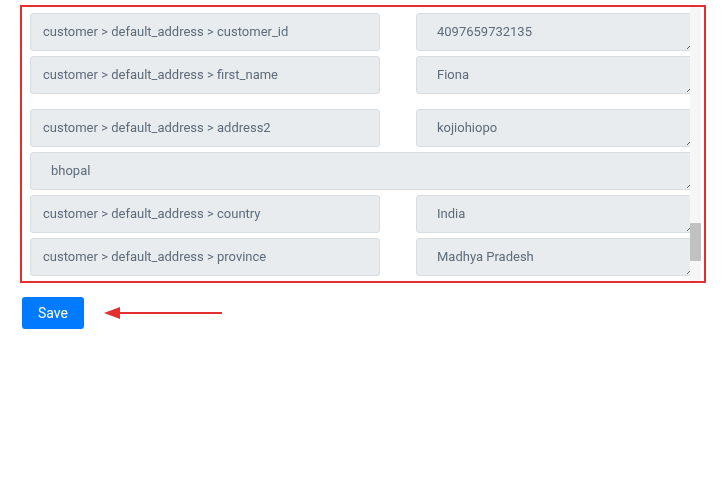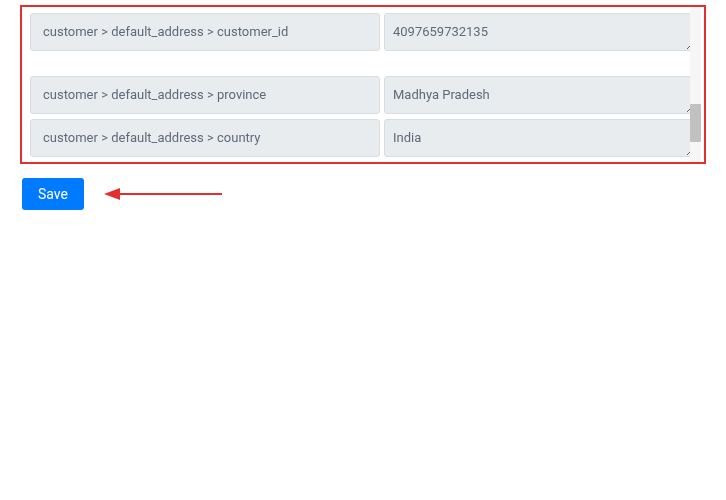--- a/index.html
+++ b/index.html
@@ -15,39 +15,39 @@
       position: relative;
       padding: 5px 20px 0 20px;
     }
     .scroll-area {
       border: 2px solid #e52e2e;
       padding: 6px 8px 0 8px;
       position: relative;
     }
     .field-row {
       display: flex;
-      gap: 4px;
+      gap: 36px;
       margin-bottom: 5px;
     }
     .field-label {
       flex: 0 0 350px;
       background: #e9ecef;
       border: 1px solid #d7dde2;
       border-radius: 3px;
       padding: 10px 12px;
       font-size: 13px;
       color: #5f6b7a;
       position: relative;
     }
     .field-value {
       flex: 1;
       background: #e9ecef;
       border: 1px solid #d7dde2;
       border-radius: 3px;
-      padding: 10px 8px;
+      padding: 10px 20px;
       font-size: 13px;
       color: #5f6b7a;
       resize: vertical;
       font-family: inherit;
       min-height: 38px;
       line-height: 1.2;
       overflow: hidden;
     }
     .btn-row {
       padding: 14px 0 0 2px;
@@ -92,34 +92,41 @@
 <body>
 
 <div class="container">
   <div class="scroll-area">
     <div id="fields-host">
         <div class="field-row">
           <div class="field-label">customer &gt; default_address &gt; customer_id</div>
           <textarea class="field-value" rows="1" style="">4097659732135</textarea>
         </div>
         <div class="field-row">
+          <div class="field-label">customer &gt; default_address &gt; first_name</div>
+          <textarea class="field-value" rows="1" style="">Fiona</textarea>
         </div>
         <div class="field-row">
         </div>
         <div class="field-row">
         </div>
         <div class="field-row">
+          <div class="field-label">customer &gt; default_address &gt; address2</div>
+          <textarea class="field-value" rows="1" style="">kojiohiopo</textarea>
+        </div>
+        <div class="field-row">
+          <textarea class="field-value" rows="1" style="">bhopal</textarea>
+        </div>
+        <div class="field-row">
+          <div class="field-label">customer &gt; default_address &gt; country</div>
+          <textarea class="field-value" rows="1" style="">India</textarea>
         </div>
         <div class="field-row">
           <div class="field-label">customer &gt; default_address &gt; province</div>
           <textarea class="field-value" rows="1" style="">Madhya Pradesh</textarea>
-        </div>
-        <div class="field-row">
-          <div class="field-label">customer &gt; default_address &gt; country</div>
-          <textarea class="field-value" rows="1" style="">India</textarea>
         </div>
       </div>
     <div class="scrollbar">
       <div class="scrollbar-thumb"></div>
     </div>
   </div>
 
   <div class="btn-row">
     <button class="save-btn">Save</button>
     <span class="arrow">

